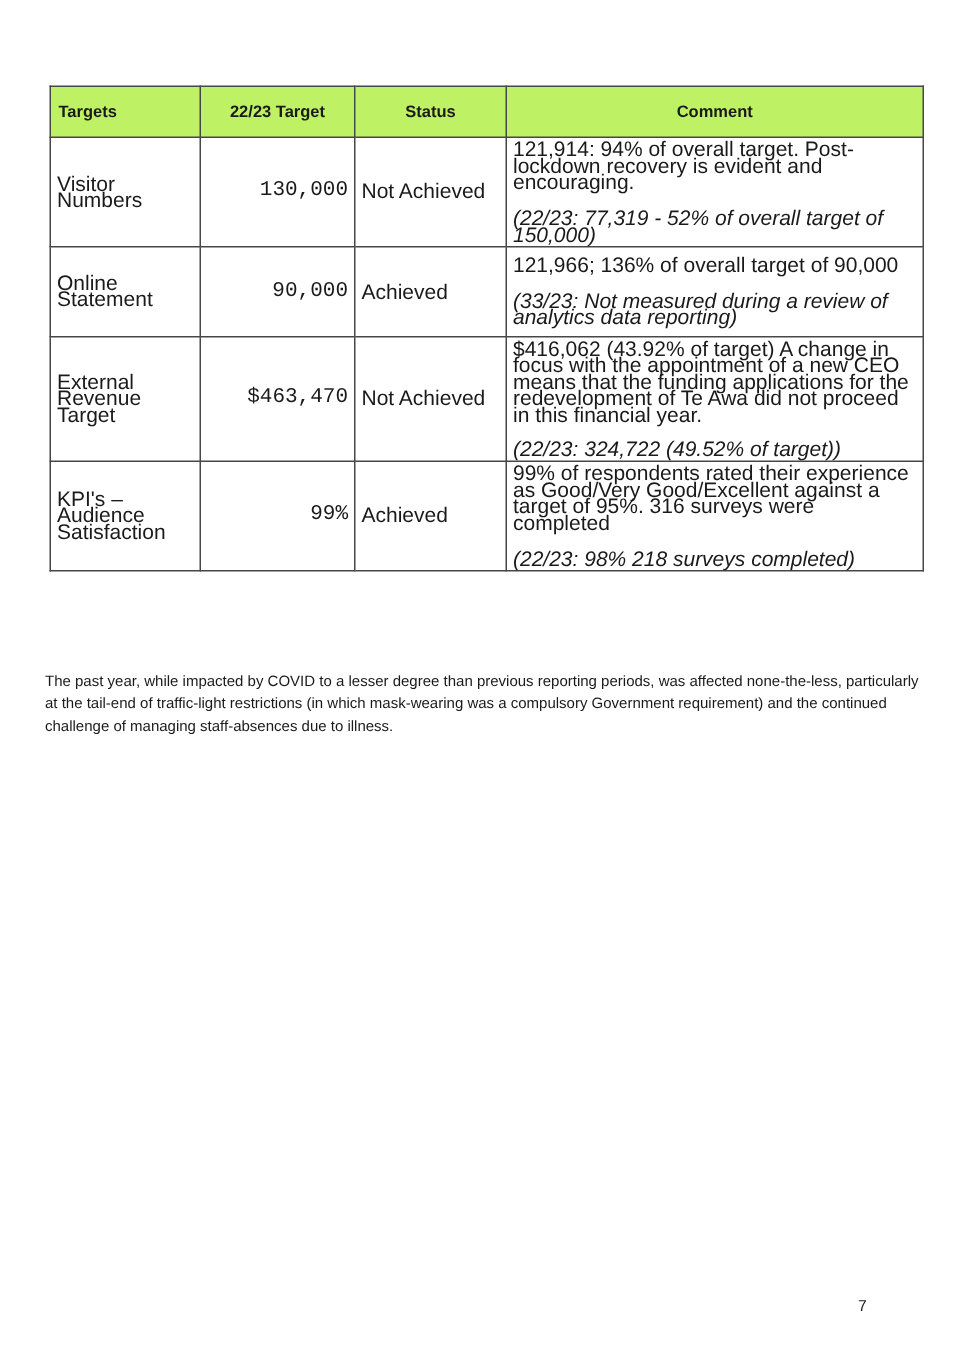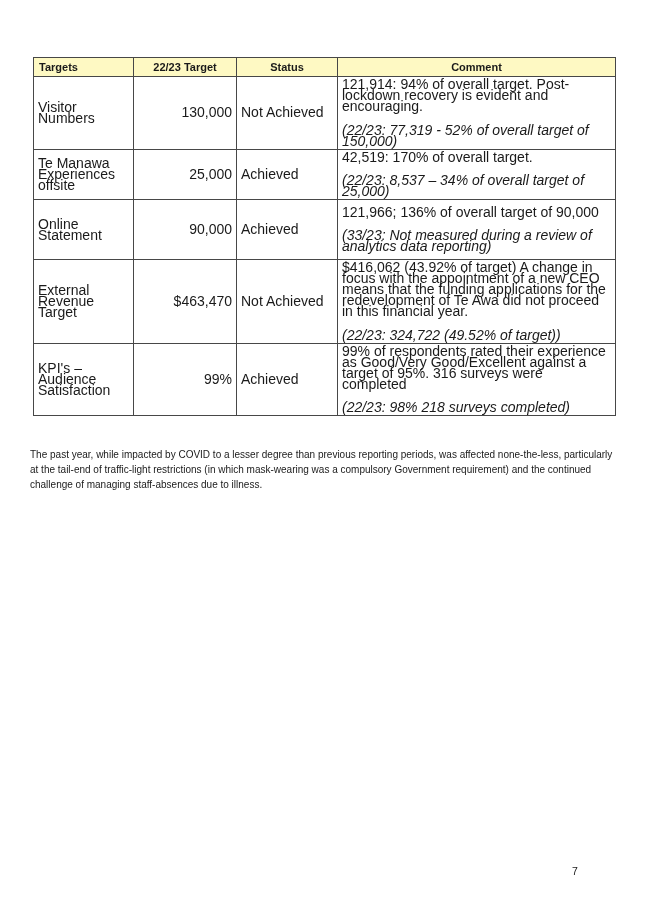--- a/index.html
+++ b/index.html
@@ -18,40 +18,40 @@
     left: 33px;
     top: 57px;
     width: 582px;
     border-collapse: collapse;
     table-layout: fixed;
   }
   table.kpi th, table.kpi td {
     border: 1px solid #474747;
   }
   table.kpi thead th {
-    background: #fef9c3;
+    background: #bef264;
     font-weight: bold;
     font-size: 11px;
-    height: 19px;
+    height: 34px;
     padding: 1px 4px;
     text-align: center;
     vertical-align: middle;
   }
   table.kpi thead th.th-left {
     text-align: left;
     padding-left: 5px;
   }
   table.kpi td {
     font-size: 14px;
     line-height: 11px;
     vertical-align: middle;
     padding: 2px 4px;
   }
   td.cell-name   { padding-left: 5px; padding-right: 4px; margin-left: 16px; }
-  td.cell-target { text-align: right; padding-right: 8px; }
+  td.cell-target { text-align: right; padding-right: 8px; font-family: Liberation Mono, monospace; }
   td.cell-status { padding-left: 6px; }
   td.cell-comment {
     vertical-align: top;
     padding: 2px 14px 2px 5px;
   }
   td.va-top { vertical-align: top; padding-top: 3px; }
   tr.r0 { height: 65px; }
   tr.r1 { height: 50px; }
   tr.r2 { height: 60px; }
   tr.r3 { height: 83px; }
@@ -106,29 +106,20 @@
     <tbody>
       <tr class="r0">
         <td class="cell-name">Visitor Numbers</td>
         <td class="cell-target">130,000</td>
         <td class="cell-status">Not Achieved</td>
         <td class="cell-comment">
           <p class="comment-main">121,914: 94% of overall target. Post-lockdown recovery is evident and encouraging.</p>
           <p class="comment-note">(22/23: 77,319 - 52% of overall target of 150,000)</p>
         </td>
       </tr>
-      <tr class="r1">
-        <td class="cell-name">Te Manawa Experiences offsite</td>
-        <td class="cell-target">25,000</td>
-        <td class="cell-status">Achieved</td>
-        <td class="cell-comment">
-          <p class="comment-main">42,519: 170% of overall target.</p>
-          <p class="comment-note">(22/23: 8,537 – 34% of overall target of 25,000)</p>
-        </td>
-      </tr>
       <tr class="r2">
         <td class="cell-name">Online Statement</td>
         <td class="cell-target">90,000</td>
         <td class="cell-status">Achieved</td>
         <td class="cell-comment">
           <p class="comment-main">121,966; 136% of overall target of 90,000</p>
           <p class="comment-note">(33/23: Not measured during a review of analytics data reporting)</p>
         </td>
       </tr>
       <tr class="r3">

